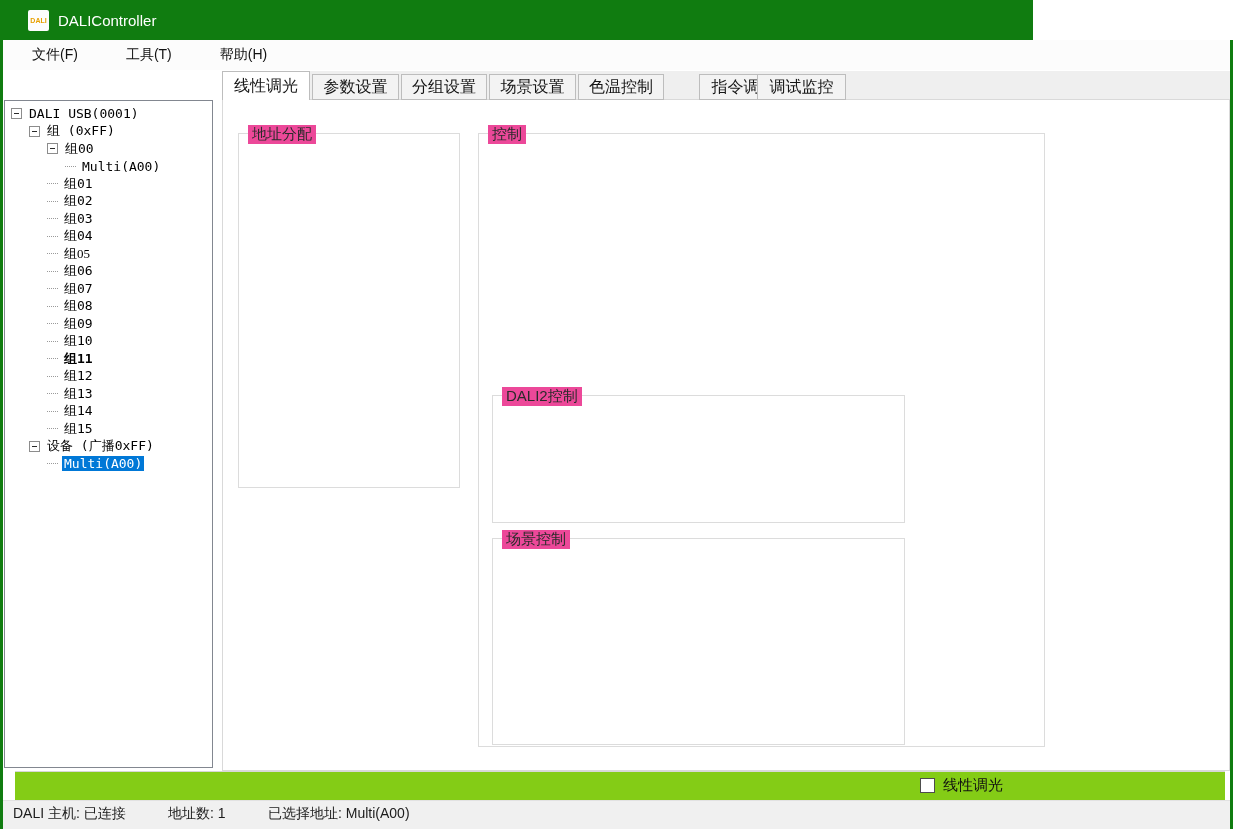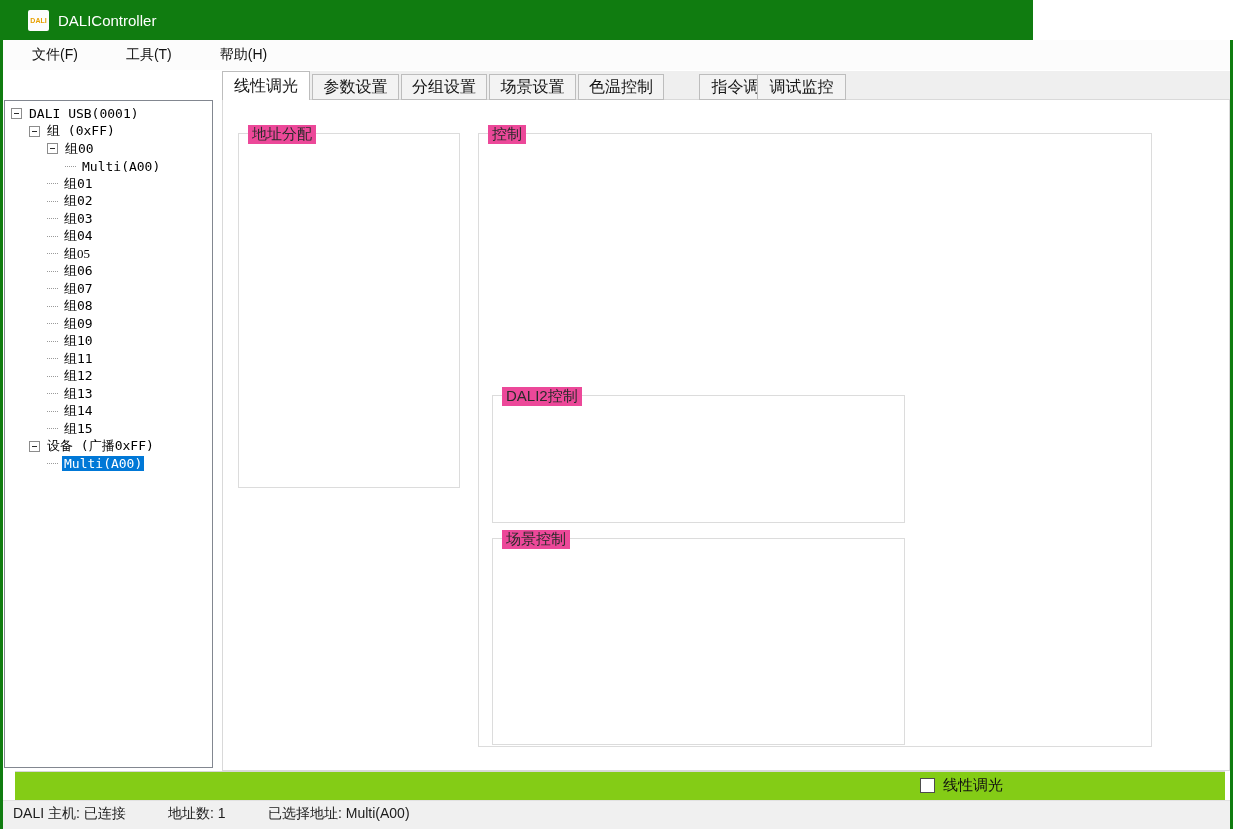--- a/index.html
+++ b/index.html
@@ -144,21 +144,21 @@
       <span class="tlabel">组08</span>
     </div>
     <div class="tree-row" style="padding-left:42px;">
       <span class="leafdash"></span>
       <span class="tlabel">组09</span>
     </div>
     <div class="tree-row" style="padding-left:42px;">
       <span class="leafdash"></span>
       <span class="tlabel">组10</span>
     </div>
-    <div class="tree-row" style="padding-left:42px;">
+    <div class="tree-row" style="padding-left:42px;font-weight:bold;">
       <span class="leafdash"></span>
       <span class="tlabel">组11</span>
     </div>
     <div class="tree-row" style="padding-left:42px;">
       <span class="leafdash"></span>
       <span class="tlabel">组12</span>
     </div>
     <div class="tree-row" style="padding-left:42px;">
       <span class="leafdash"></span>
       <span class="tlabel">组13</span>
@@ -204,21 +204,21 @@
   </div>
 <span class="inline-label" style="left:245px;top:390px;">地址</span>
 <div class="combo">
   <svg class="chev" viewBox="0 0 10 10">
       <polyline points="1,3 5,7 9,3" fill="none" stroke="#444" stroke-width="1.4"></polyline>
     </svg>
 </div>
 <div class="btn" style="left:350px;top:381px;width:103px;height:34px;">修改地址</div>
 <div class="btn" style="left:244px;top:440px;width:209px;height:35px;">重置</div>
 
-<div class="groupbox" style="left:478px;top:133px;width:674px;height:614px;padding-left:12px;">
+<div class="groupbox" style="left:478px;top:133px;width:567px;height:614px;padding-left:12px;">
   <span class="gb-label">控制</span>
 </div>
 <div class="btn" style="left:671px;top:144px;width:70px;height:43px;">调亮</div>
 <div class="btn" style="left:573px;top:207px;width:70px;height:41px;">最暗</div>
 <div class="btn" style="left:671px;top:207px;width:70px;height:41px;">关灯</div>
 <div class="btn" style="left:768px;top:207px;width:70px;height:41px;">最亮</div>
 <div class="btn" style="left:671px;top:269px;width:70px;height:42px;">调暗</div>
 <div id="percent-host">
     <div class="btn" style="left:497px;top:340px;width:60px;height:29px;">0%</div>
     <div class="btn" style="left:568px;top:340px;width:60px;height:29px;">1%</div>

